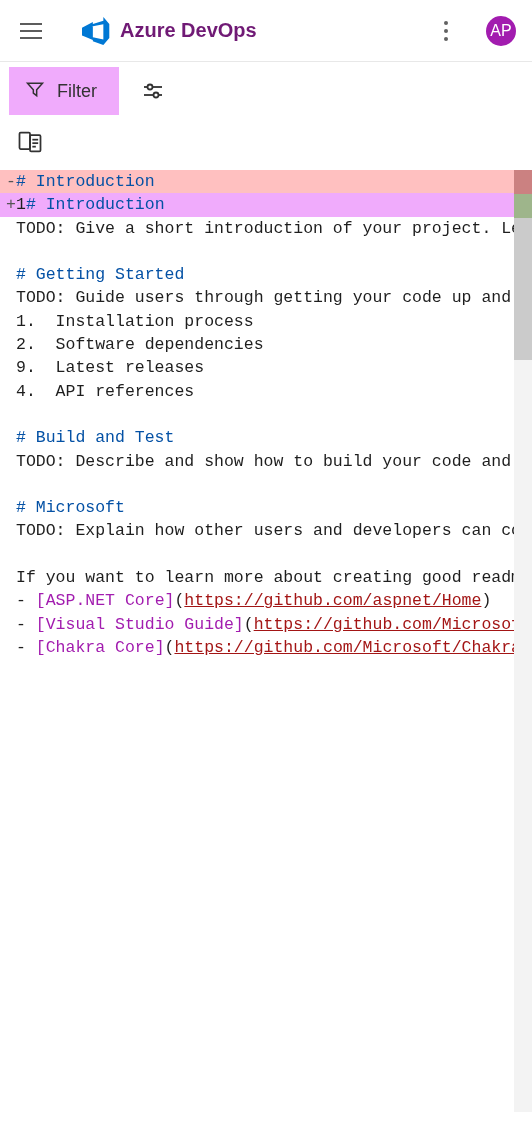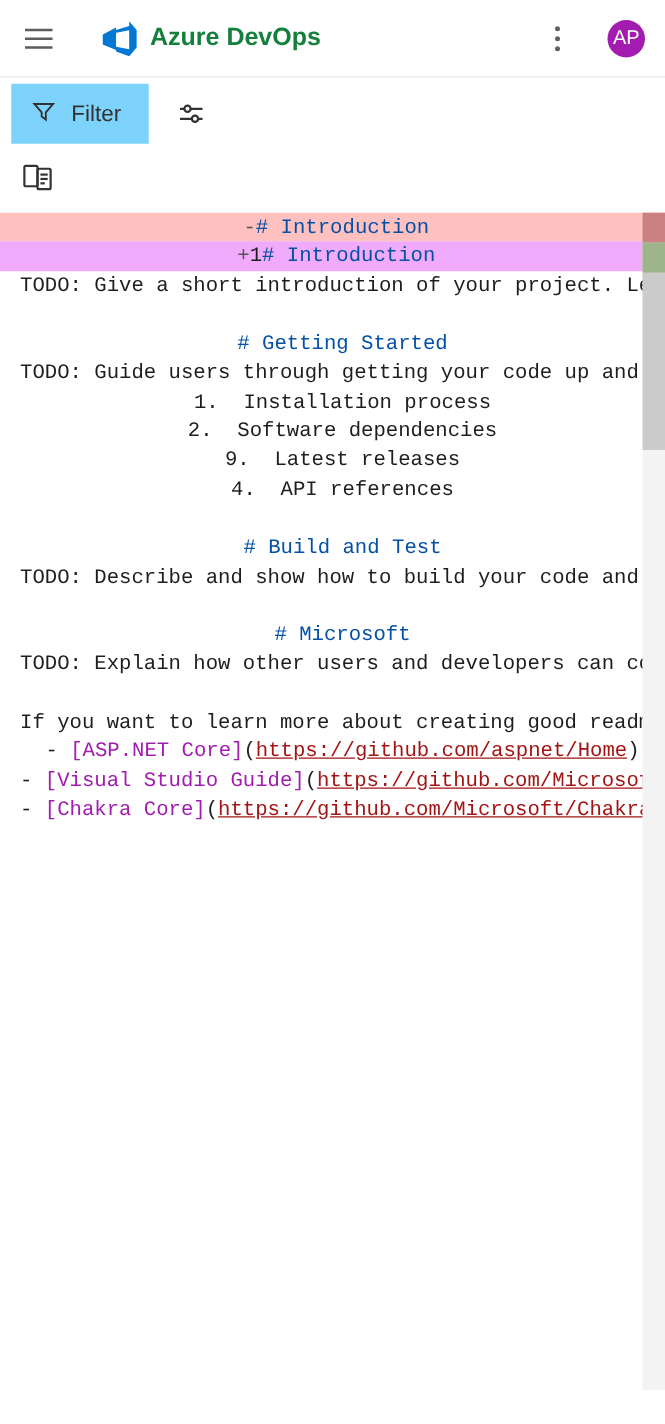--- a/index.html
+++ b/index.html
@@ -41,21 +41,21 @@
       display: flex;
       align-items: center;
       gap: 10px;
       flex: 1;
     }
     .azure-logo {
       width: 28px;
       height: 28px;
     }
     .brand-text {
-      color: #15803d;
+      color: #701a75;
       font-size: 20px;
       font-weight: 600;
     }
     .more-menu {
       width: 24px;
       height: 24px;
       display: flex;
       flex-direction: column;
       align-items: center;
       justify-content: center;
@@ -86,21 +86,21 @@
       display: flex;
       align-items: center;
       height: 58px;
       padding: 0 9px;
       gap: 10px;
     }
     .filter-btn {
       display: flex;
       align-items: center;
       gap: 12px;
-      background: #7dd3fc;
+      background: #f0abfc;
       border: none;
       padding: 10px 22px 10px 16px;
       font-size: 18px;
       color: #323232;
       cursor: pointer;
       height: 48px;
     }
     .filter-icon svg {
       width: 20px;
       height: 20px;
@@ -221,21 +221,20 @@
       width: 18px;
       height: 190px;
       background: rgba(100,100,100,0.28);
     }
     .diff-content-wrap {
       position: relative;
       height: 942px;
     }
     .diff-lines {
       position: relative;
-      text-align: center;
     }
   </style>
 </head>
 <body>
 
 <div class="header">
   <div class="hamburger">
     <span></span>
       <span></span>
       <span></span>

